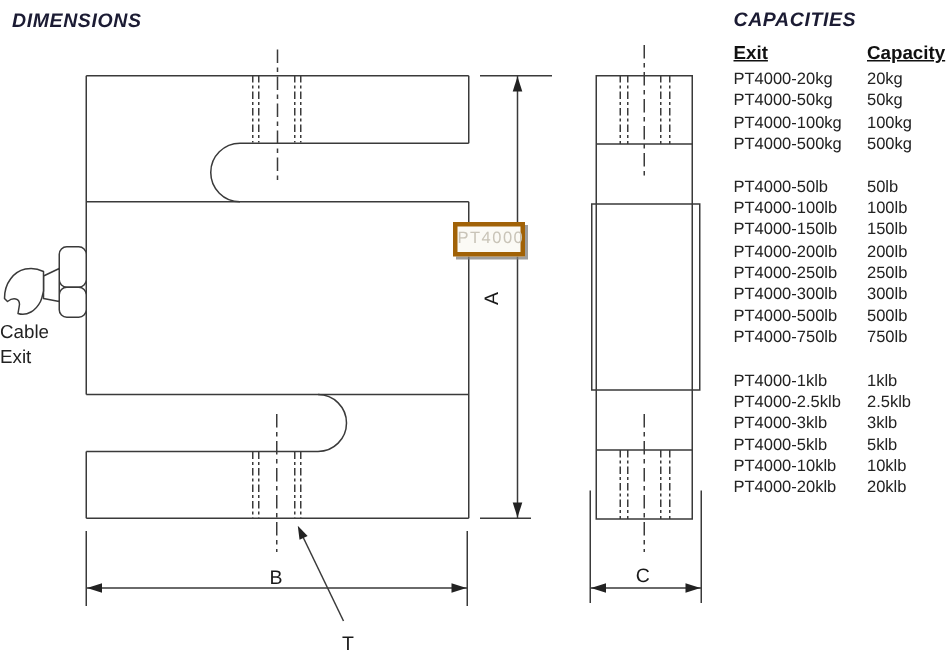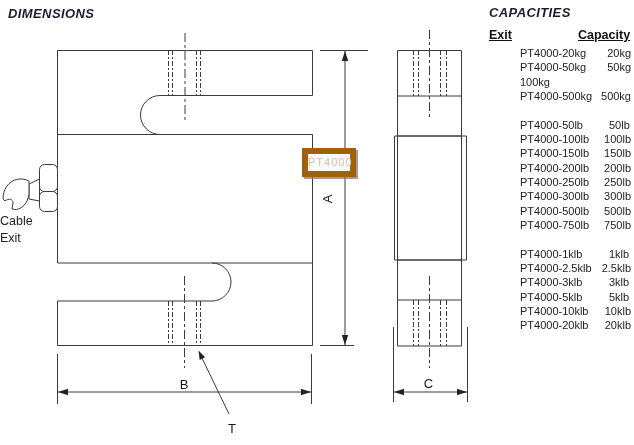--- a/index.html
+++ b/index.html
@@ -12,32 +12,32 @@
 
   svg.drawing{position:absolute;left:0;top:0;}
   svg.drawing path,svg.drawing rect,svg.drawing line{stroke:#3a3a3a;stroke-width:1;fill:none;}
   svg.drawing .fillwhite{fill:#ffffff;stroke-linejoin:round;}
   svg.drawing .centerline{stroke-dasharray:9,3,3,3;}
   svg.drawing .hiddenline{stroke-dasharray:5,2,2,2;}
   svg.drawing polygon{fill:#222;stroke:none;}
   svg.drawing text{font-family:"Liberation Sans",sans-serif;font-size:13px;fill:#1a1a1a;stroke:none;}
 
   .watermark{position:absolute;left:302px;top:148px;width:42px;height:17px;
-             background:#fbfaf5;border:6px solid #a16207;box-shadow:2px 2px 0 rgba(125,125,125,.75);
+             background:#fbfaf5;border:3px solid #a16207;box-shadow:2px 2px 0 rgba(125,125,125,.75);
              color:#c9c4b8;font-size:11px;line-height:17px;text-align:center;letter-spacing:1px;z-index:2;}
   .cable-label{position:absolute;left:0;top:213px;width:52px;
                font-size:12.5px;line-height:17px;color:#222;white-space:pre-line;}
 
   .capacities{position:absolute;left:489px;top:28px;width:142px;color:#222;}
   .cap-header{display:flex;font-weight:bold;font-size:12.5px;line-height:15px;margin-bottom:3px;color:#111;}
   .cap-header span{text-decoration:underline;}
   .cap-model{width:89px;}
   .cap-value{flex:1;}
   .cap-row{display:flex;font-size:11px;line-height:14.35px;}
-  .cap-group{margin-bottom:14.3px;margin-left:31px;}
+  .cap-group{margin-bottom:14.3px;}
 </style>
 </head>
 <body>
 
 <div class="page">
 
   <div class="title" id="dim-title">DIMENSIONS</div>
   <div class="title" id="cap-title">CAPACITIES</div>
 
   <svg class="drawing" width="634" height="445" viewBox="0 0 634 445">
@@ -103,20 +103,21 @@
         <div class="cap-group">
           <div class="cap-row">
             <span class="cap-model">PT4000-20kg</span>
             <span class="cap-value">20kg</span>
           </div>
           <div class="cap-row">
             <span class="cap-model">PT4000-50kg</span>
             <span class="cap-value">50kg</span>
           </div>
           <div class="cap-row">
+            <span class="cap-model">PT4000-100kg</span>
             <span class="cap-value">100kg</span>
           </div>
           <div class="cap-row">
             <span class="cap-model">PT4000-500kg</span>
             <span class="cap-value">500kg</span>
           </div>
         </div>
         <div class="cap-group">
           <div class="cap-row">
             <span class="cap-model">PT4000-50lb</span>

